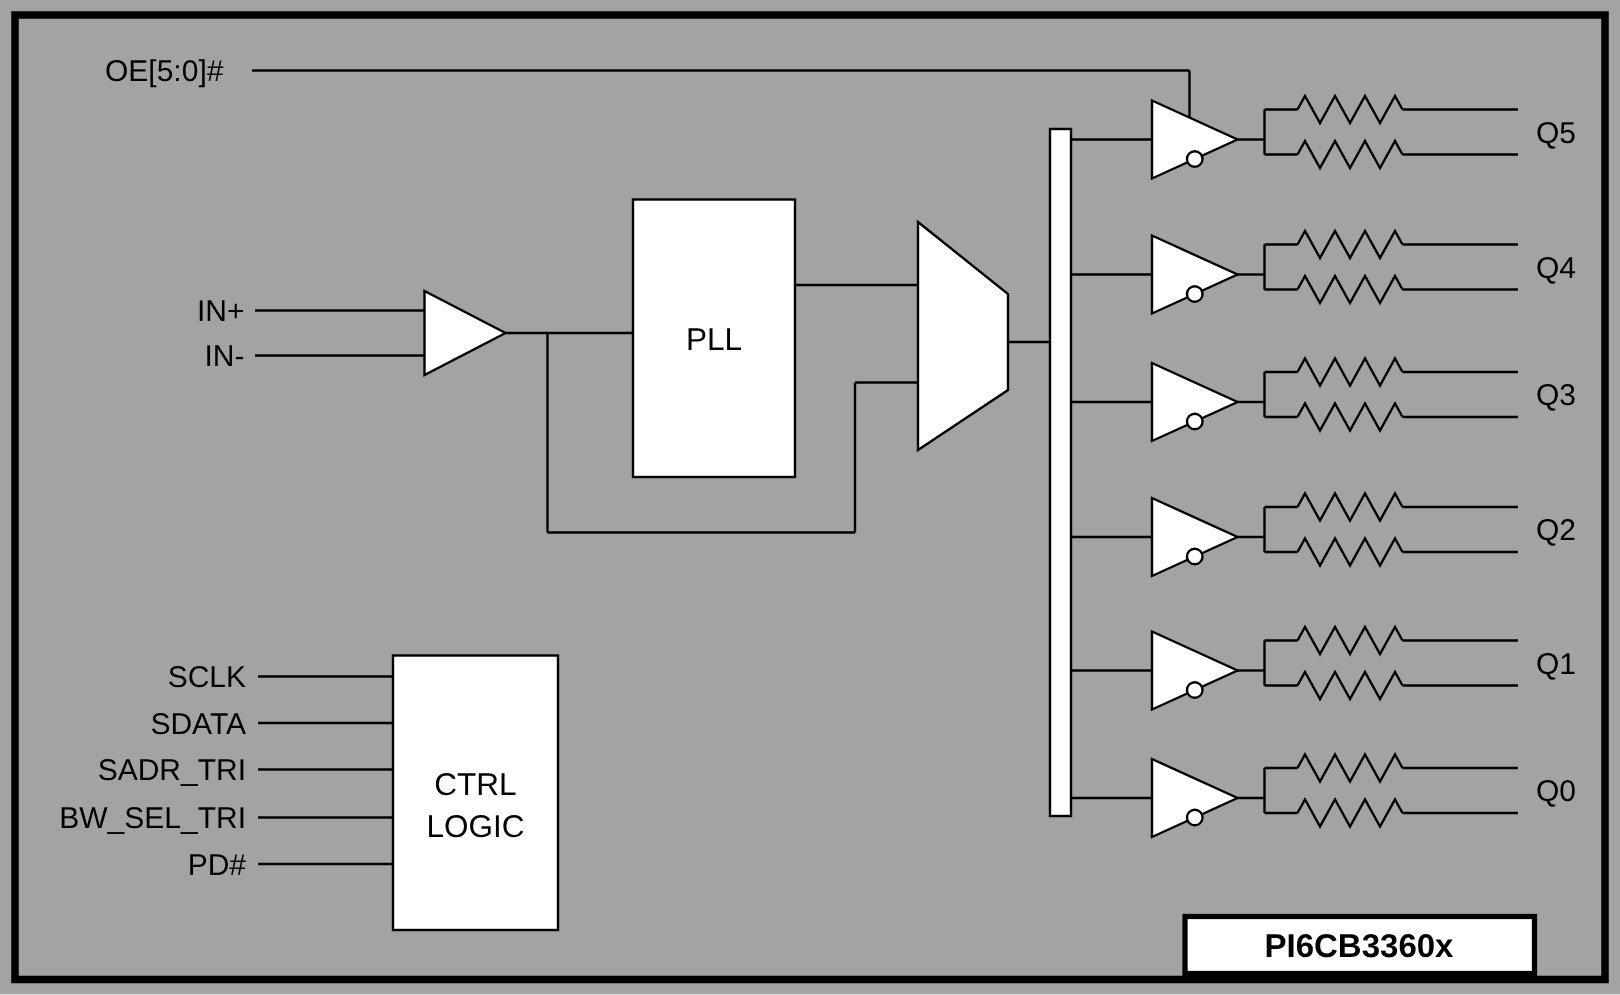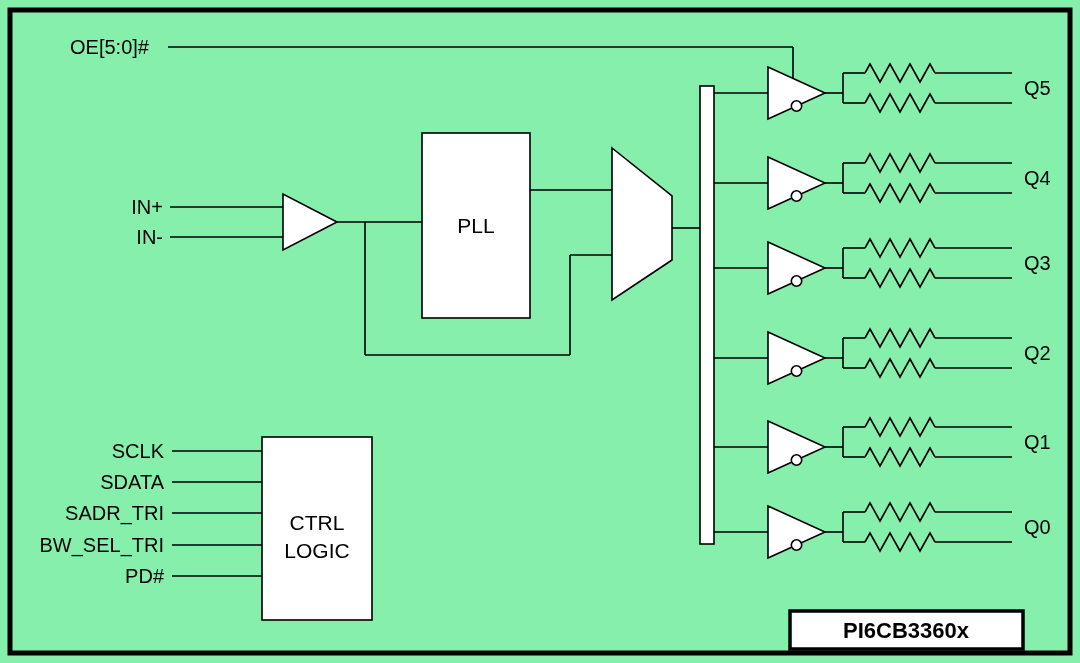--- a/index.html
+++ b/index.html
@@ -1,16 +1,16 @@
 <!DOCTYPE html>
 <html><head>
 <meta charset="utf-8">
 <style>
   html,body{margin:0;padding:0;background:#ffffff;}
-  .page{width:1080px;height:663px;position:relative;background:#86efac;overflow:hidden;}
+  .page{width:1080px;height:663px;position:relative;background:#a3a3a3;overflow:hidden;}
   svg{display:block;}
   svg text{font-family:"Liberation Sans","DejaVu Sans",sans-serif;fill:#000;}
   .t{font-size:20px;}
   .tb{font-size:22px;font-weight:bold;}
   .tm{font-size:21px;}
   .w{stroke:#000;stroke-width:1.6;fill:none;}
   .shape{stroke:#000;stroke-width:1.6;fill:#ffffff;}
 </style>
 </head>
 <body>

